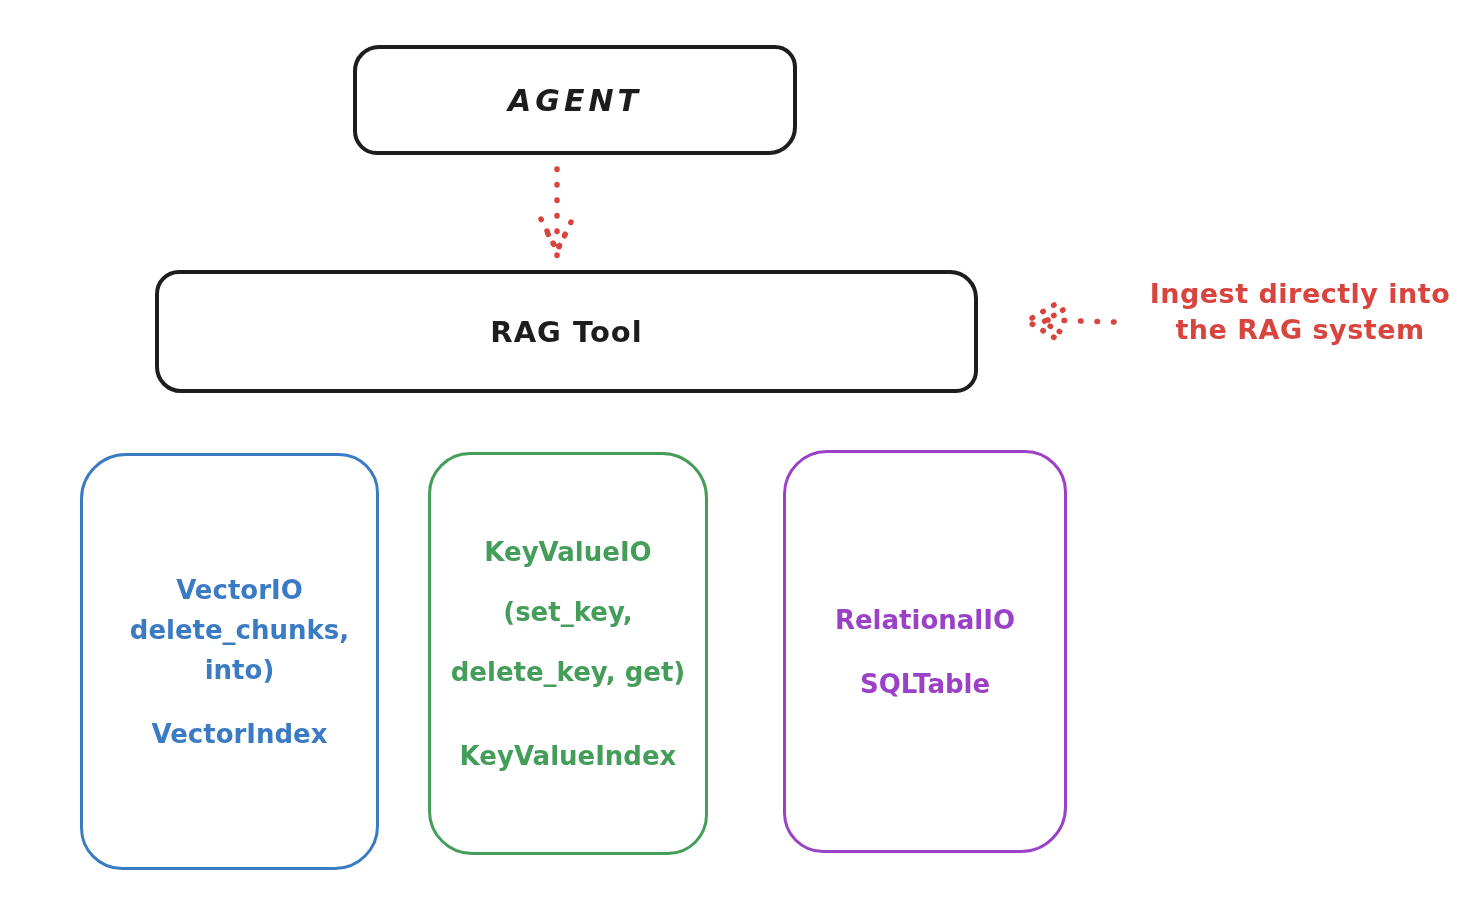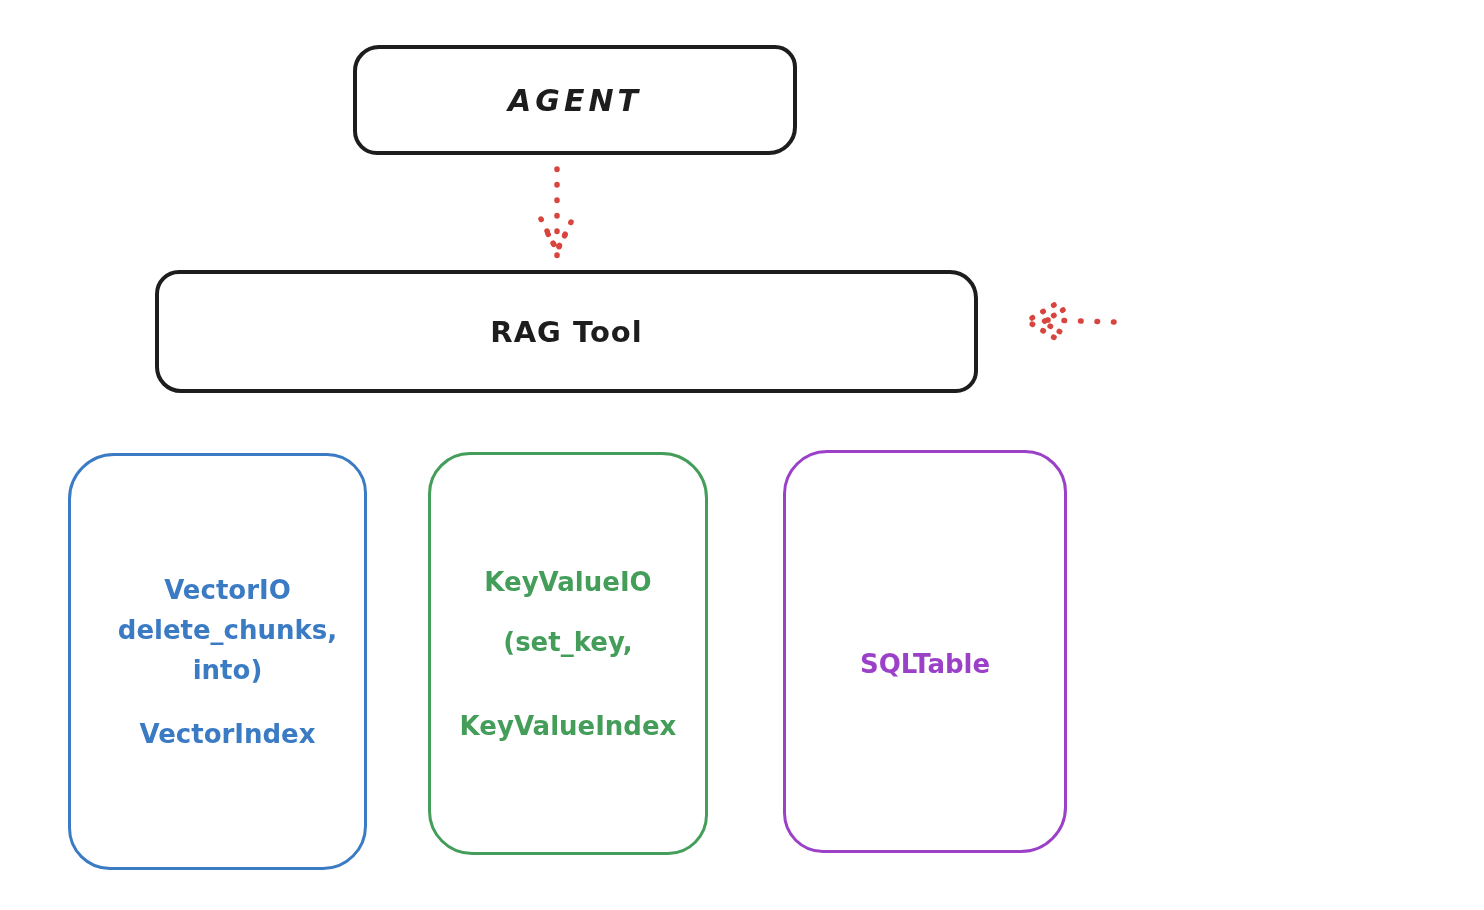--- a/index.html
+++ b/index.html
@@ -53,21 +53,21 @@
     flex-direction: column;
     text-align: center;
     font-weight: bold;
     font-size: 26px;
     line-height: 40px;
   }
   .io-box .index-label {
     margin-top: 24px;
   }
   .vector-box {
-    left: 68px; top: 453px;
+    left: 80px; top: 453px;
     width: 299px; height: 417px;
     border-radius: 46px 40px 44px 42px;
     padding-left: 20px;
   }
   .keyvalue-box {
     left: 428px; top: 452px;
     width: 280px; height: 403px;
     border-radius: 42px 46px 40px 44px;
   }
   .relational-box {
@@ -114,32 +114,36 @@
     </g>
 
     <g fill="none" stroke-width="5.5" stroke-linecap="round">
       <line x1="1114" y1="322" x2="1044" y2="320" stroke-dasharray="0.5 16" stroke="#d8453e"></line>
       <path d="M1054 305 L1027 321 L1055 338" stroke-dasharray="0.5 12" stroke="#d8453e"></path>
       <path d="M1063 310 L1043 322 L1064 334" stroke-dasharray="0.5 10" stroke="#d8453e"></path>
     </g>
   </svg>
 
   <div class="annotation" style="color: rgb(216, 69, 62);">
+    <div>Ingest directly into</div>
+    <div>the RAG system</div>
   </div>
 
   <div class="box io-box vector-box" style="border-color: rgb(58, 123, 196); color: rgb(58, 123, 196);">
     <div>VectorIO</div>
     <div>delete_chunks,</div>
     <div>into)</div>
     <div class="index-label">VectorIndex</div>
   </div>
 
   <div class="box io-box keyvalue-box" style="border-color: rgb(68, 158, 90); color: rgb(68, 158, 90); gap: 20px;">
     <div>KeyValueIO</div>
     <div>(set_key,</div>
+    <div>delete_key, get)</div>
     <div class="index-label">KeyValueIndex</div>
   </div>
 
   <div class="box io-box relational-box" style="border-color: rgb(155, 65, 200); color: rgb(155, 65, 200);">
+    <div>RelationalIO</div>
     <div class="index-label">SQLTable</div>
   </div>
 
 </div>
 
 </body></html>

